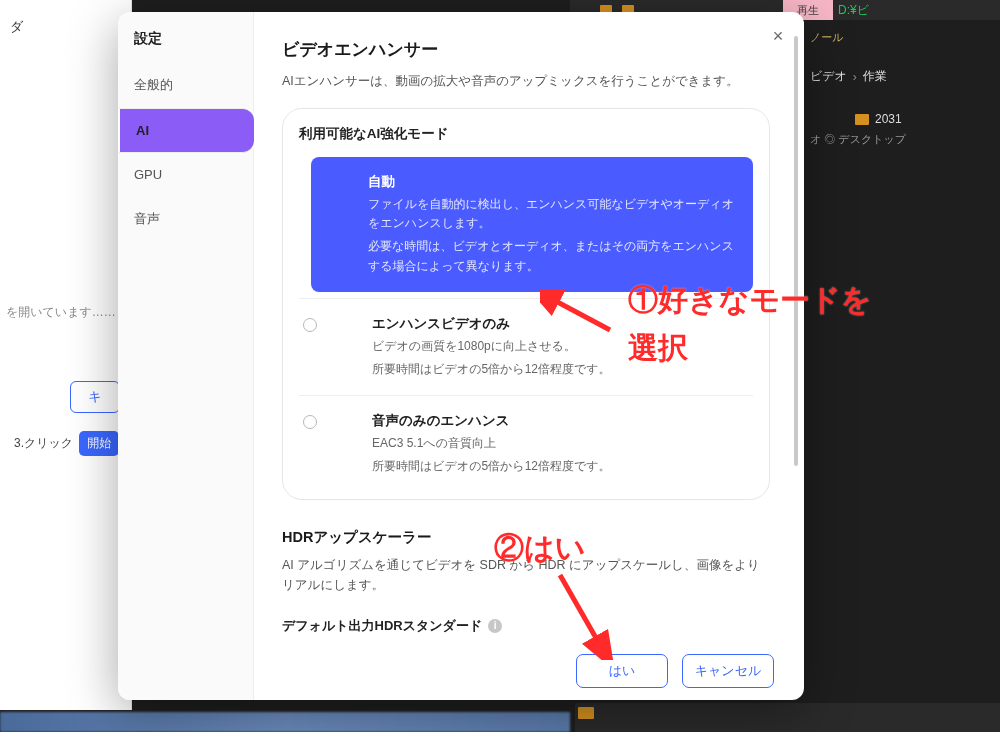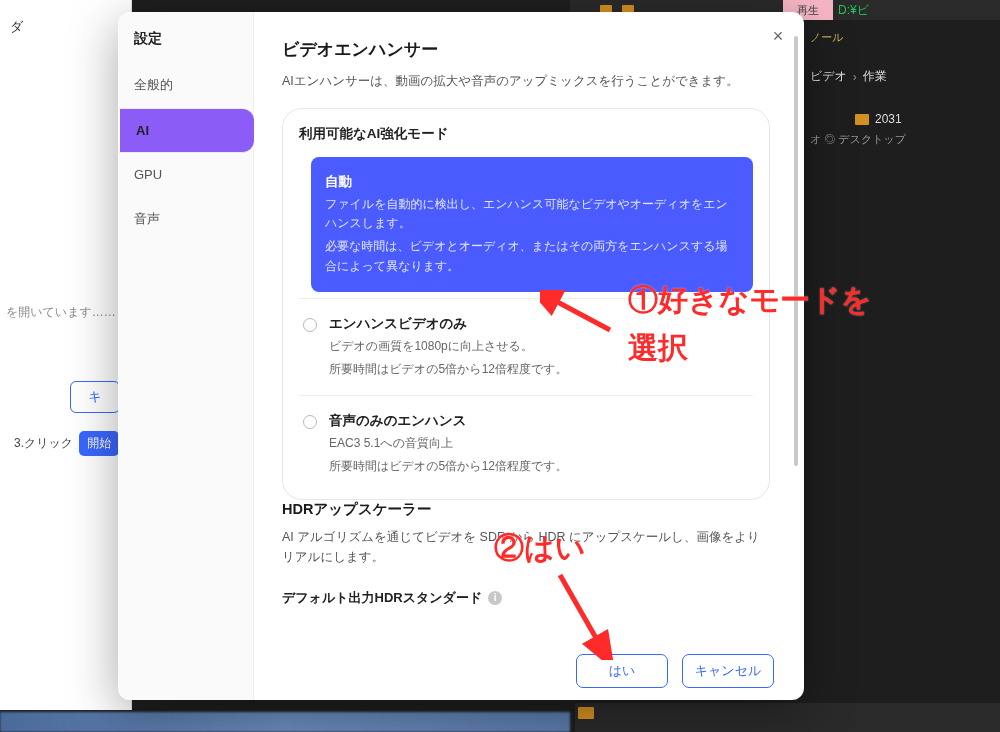--- a/index.html
+++ b/index.html
@@ -131,37 +131,37 @@
 
 .opt {
   display: flex; align-items: flex-start; gap: 12px;
   padding: 10px 4px;
 }
 .opt .radio {
   width: 14px; height: 14px; border-radius: 50%;
   border: 1.5px solid #b8b8b8; margin-top: 3px; flex-shrink: 0;
   position: relative;
 }
-.opt .body { flex: 1; }
+.opt .body { flex: 1; margin-left: 43px; }
 .opt .label { font-size: 13.5px; font-weight: 700; color: #222; }
 .opt .desc { font-size: 12px; color: #666; margin-top: 4px; line-height: 1.6; }
 .opt.sep { border-top: 1px solid #eee; margin-top: 6px; padding-top: 16px; }
 
 .opt.selected {
   background: #4a5bff; border-radius: 8px; color: #fff;
   padding: 16px 14px;
 }
 .opt.selected .label { color: #fff; }
 .opt.selected .desc { color: #e3e7ff; }
 .opt-row1 {
   display: flex; align-items: flex-start; gap: 12px;
 }
 
 
-.sec2 { }
+.sec2 { margin-top: 28px; }
 .sec2 .t { font-size: 14.5px; font-weight: 700; color: #1a1a1a; }
 .sec2 .d { font-size: 12.5px; color: #555; margin-top: 8px; line-height: 1.6; }
 .hdr-std { display: flex; align-items: center; gap: 6px; margin-top: 22px; font-size: 13px; font-weight: 700; color: #222; }
 .info-icon {
   width: 14px; height: 14px; border-radius: 50%; background: #c7c7c7;
   color: #fff; font-size: 10px; font-weight: 700;
   display: inline-flex; align-items: center; justify-content: center;
 }
 
 

